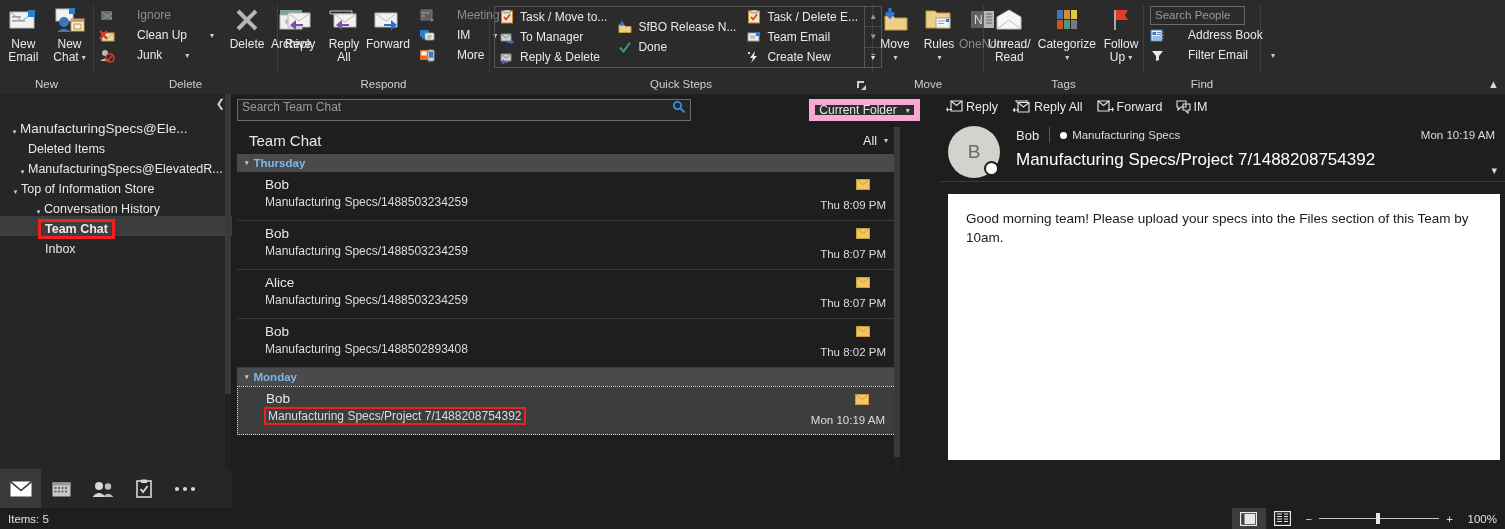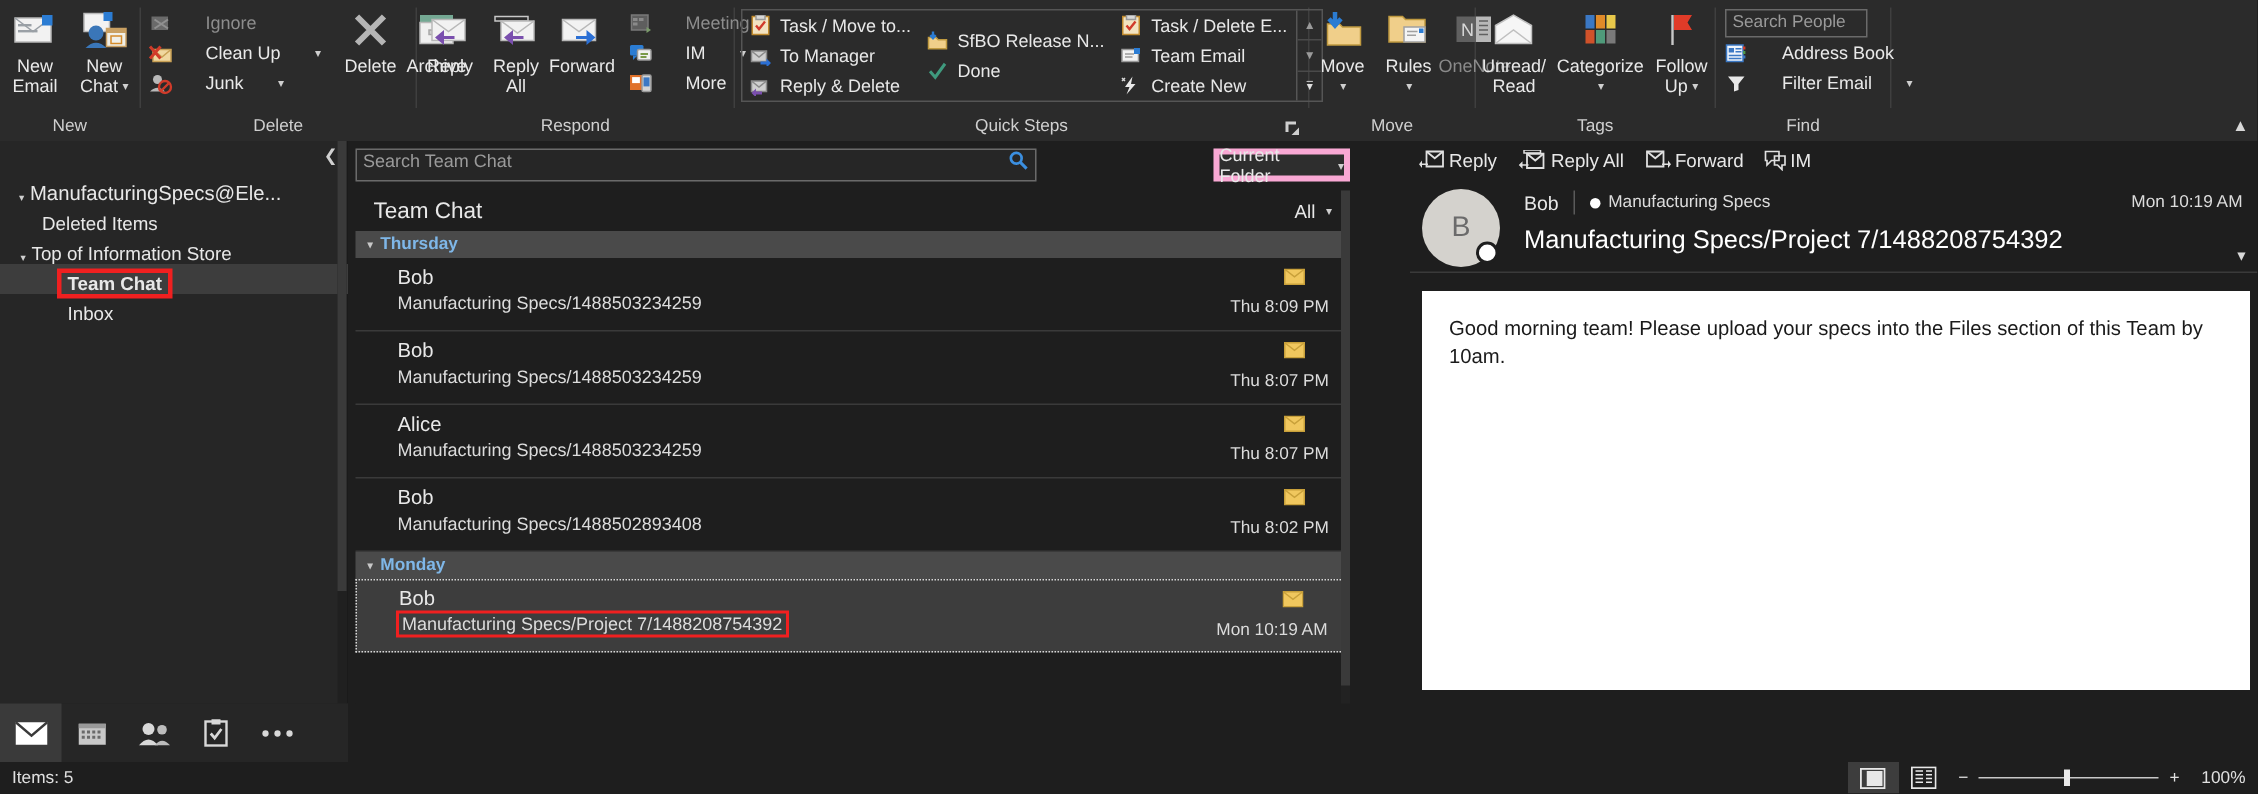--- a/index.html
+++ b/index.html
@@ -78,22 +78,22 @@
 
   
   .msglist{ position:absolute; left:237px; top:0; width:663px; height:375px; background:#1e1e1e;}
   .searchbar{
     position:absolute; left:0; top:5px; width:454px; height:22px;
     border:1px solid #6a6a6a; background:#262626; display:flex; align-items:flex-start;
     padding:0 4px; color:#9a9a9a; font-size:12px;
   }
   .searchbar .mag{ margin-left:auto; }
   .scope{
-    position:absolute; left:572px; top:5px; width:91px; height:22px;
-    border:4px solid #f9a8d4; background:#2e2e2e; color:#e8e8e8; font-size:12px;
+    position:absolute; left:572px; top:5px; width:111px; height:22px;
+    border:6px solid #f9a8d4; background:#2e2e2e; color:#e8e8e8; font-size:12px;
     display:flex; align-items:center; justify-content:center; gap:8px;
   }
   .listhdr{ position:absolute; left:0; top:33px; width:663px; height:27px; display:flex; align-items:center;}
   .listhdr .ttl{ font-size:15px; color:#e8e8e8; padding-left:12px;}
   .listhdr .all{ margin-left:auto; font-size:12.5px; color:#e8e8e8; padding-right:12px; display:flex; align-items:center; gap:6px;}
   .datehdr{
     height:18px; background:#4a4a4a; display:flex; align-items:center;
     color:#7fb7e8; font-size:11.5px; font-weight:bold; padding-left:8px; gap:5px;
   }
   .datehdr .tri{ font-size:7px; color:#c8c8c8;}
@@ -562,23 +562,31 @@
   <div class="folderpane">
     <span class="collapse-arrow">❮</span>
     <div class="ftree">
       <div class="frow" style="padding-left:9px;">
         <span class="ftri">▾</span>
         <span style="font-size:13.5px;">ManufacturingSpecs@Ele...</span>
       </div>
       <div class="frow" style="padding-left:28px;">
         <span>Deleted Items</span>
       </div>
+      <div class="frow" style="padding-left:17px;">
+        <span class="ftri">▾</span>
+        <span>ManufacturingSpecs@ElevatedR...</span>
+      </div>
       <div class="frow" style="padding-left:10px;">
         <span class="ftri">▾</span>
         <span>Top of Information Store</span>
+      </div>
+      <div class="frow" style="padding-left:33px;">
+        <span class="ftri">▾</span>
+        <span>Conversation History</span>
       </div>
       <div class="frow sel" style="padding-left:41px;">
         <span class="hl-box">Team Chat</span>
       </div>
       <div class="frow" style="padding-left:45px;">
         <span>Inbox</span>
       </div>
     </div>
     <div class="fscroll">
         <i></i>

